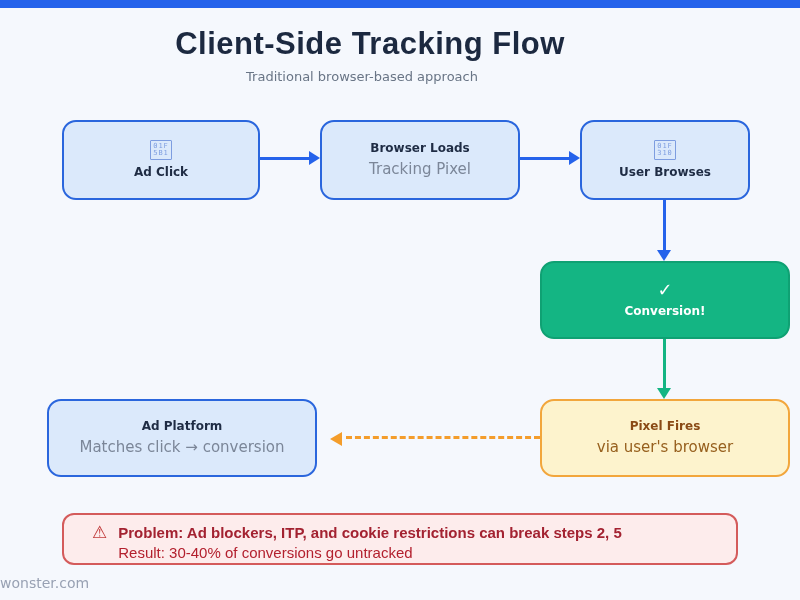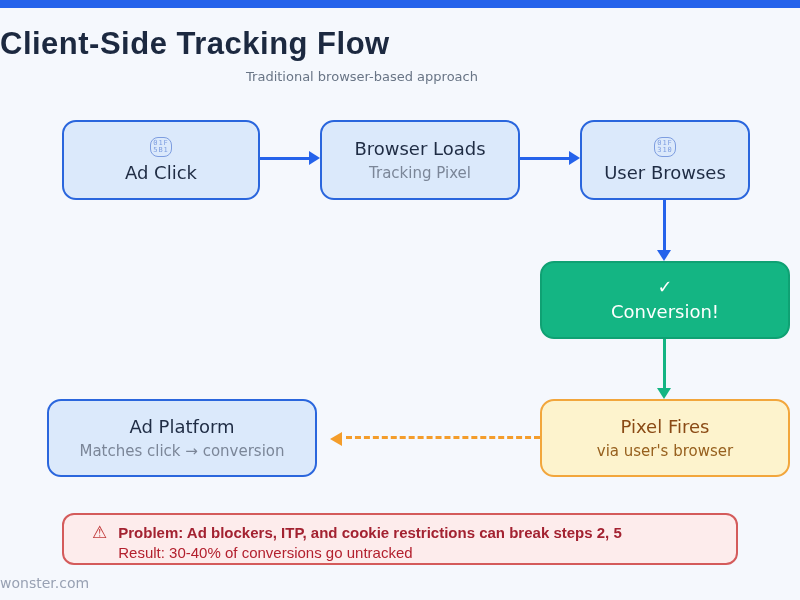--- a/index.html
+++ b/index.html
@@ -5,21 +5,21 @@
   html,body { margin:0; padding:0; }
   .canvas {
     position:relative; width:800px; height:600px;
     background:#f5f8fd; overflow:hidden;
     font-family:"DejaVu Sans", sans-serif;
   }
   .topbar { position:absolute; left:0; top:0; width:800px; height:8px; background:#2563eb; }
 
   .page-title {
     position:absolute; left:0; top:26px; width:740px; margin:0;
-    text-align:left; font-family:"Liberation Sans", sans-serif;
+    text-align:center; font-family:"Liberation Sans", sans-serif;
     font-size:31px; font-weight:bold; color:#1c2940; letter-spacing:0.5px;
   }
   .page-subtitle {
     position:absolute; left:0; top:69px; width:724px;
     text-align:center; font-size:13px; color:#697586;
   }
 
   .node {
     position:absolute; box-sizing:border-box; border-radius:14px;
     display:flex; flex-direction:column; align-items:center; justify-content:center;
@@ -29,30 +29,30 @@
   .node.green  { background:#14b583; border:2.5px solid #0fa173; }
   .node.yellow { background:#fdf3cd; border:2.5px solid #f2a63c; }
 
   #ad-click      { left:62px;  top:120px; width:198px; height:80px; }
   #browser-loads { left:320px; top:120px; width:200px; height:80px; }
   #user-browses  { left:580px; top:120px; width:170px; height:80px; }
   #conversion    { left:540px; top:261px; width:250px; height:78px; }
   #ad-platform   { left:47px;  top:399px; width:270px; height:78px; }
   #pixel-fires   { left:540px; top:399px; width:250px; height:78px; }
 
-  .node-title { font-size:18px; font-weight:normal; color:#1f2c44; line-height:1.1; }
+  .node-title { font-size:12px; font-weight:bold; color:#1f2c44; line-height:1.1; }
   .node-sub   { font-size:15px; color:#7b8698; line-height:1.1; }
   .green .node-title, .green .check-glyph { color:#ffffff; }
   .check-glyph { font-size:18px; line-height:1; }
   .yellow .node-title { color:#8a4a15; }
   .yellow .node-sub   { color:#97601e; }
 
   .tofu {
     display:inline-flex; flex-direction:column; align-items:center; justify-content:center;
-    border:1px solid #7d9de0; color:#7d9de0; border-radius:8px;
+    border:1px solid #7d9de0; color:#7d9de0; border-radius:1px;
     font-family:"DejaVu Sans Mono", monospace; font-size:7px; line-height:7px;
     padding:2px 2px; letter-spacing:1px;
   }
 
   .hline { position:absolute; height:3px; background:#2563eb; }
   .vline { position:absolute; width:3px; background:#2563eb; }
   .vline.green-line { background:#14b583; }
   .dashline { position:absolute; height:0; border-top:3.5px dashed #f49d2b; }
   .head { position:absolute; width:0; height:0; }
   .head.right { border-top:7px solid transparent; border-bottom:7px solid transparent; border-left:11px solid #2563eb; }

